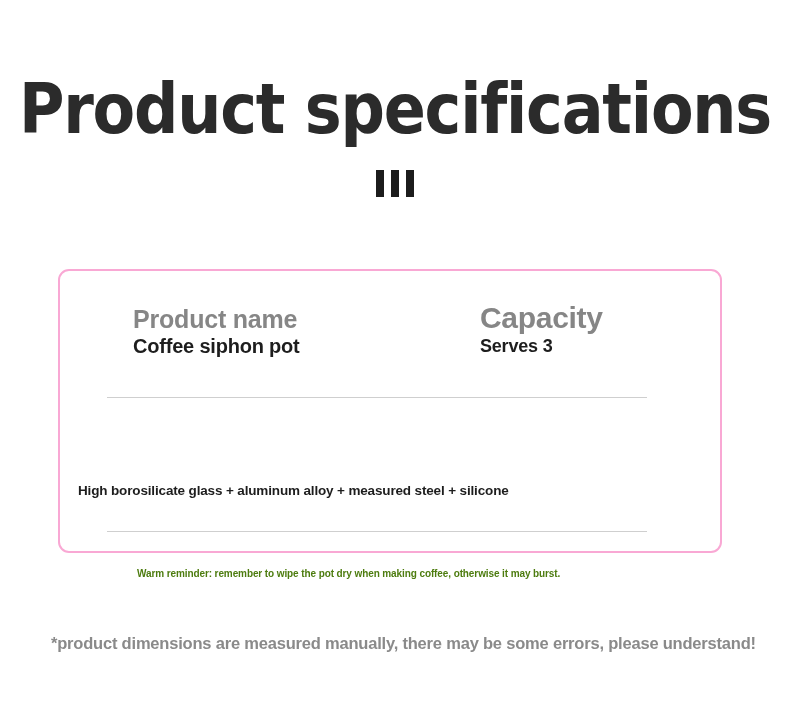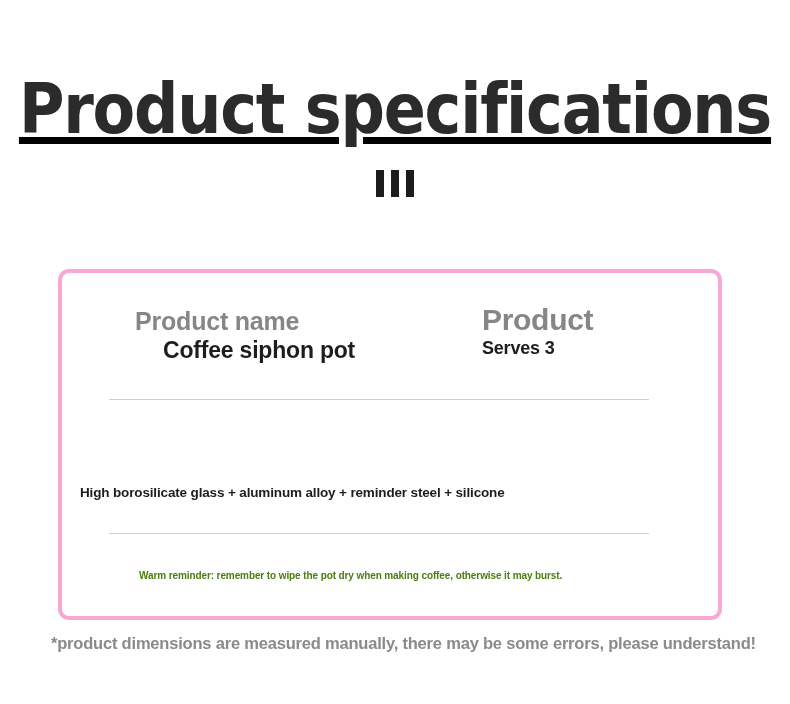--- a/index.html
+++ b/index.html
@@ -24,21 +24,20 @@
     background: #ffffff;
   }
 
   
   .header-block {
     position: absolute;
     left: 0;
     top: 74px;
     width: 790px;
     text-align: center;
-    text-decoration: underline;
   }
   .page-title {
     font-family: "Liberation Sans Narrow", "DejaVu Sans Condensed", "Liberation Sans", sans-serif;
     font-size: 70px;
     font-weight: 700;
     color: #2b2b2b;
     letter-spacing: -1.2px;
     line-height: 1;
     margin: 0;
     transform: scaleX(0.985);
@@ -58,22 +57,22 @@
     height: 27px;
     background: #1c1c1c;
   }
 
   
   .spec-card {
     position: absolute;
     left: 58px;
     top: 269px;
     width: 664px;
-    height: 351px;
-    border: 4px solid #f9a8d4;
+    height: 284px;
+    border: 2px solid #f9a8d4;
     border-radius: 11px;
     background: #ffffff;
     box-sizing: border-box;
   }
 
   .row-top {
     position: absolute;
     left: 0;
     top: 34px;
     width: 100%;
@@ -93,21 +92,21 @@
     white-space: nowrap;
   }
   .field-value {
     color: #1d1d1d;
     font-weight: 700;
     line-height: 1.15;
     white-space: nowrap;
   }
 
   .field-product .field-label { font-size: 25px; letter-spacing: -0.2px; }
-  .field-product .field-value { font-size: 23px; letter-spacing: -0.2px; margin-top: 2px; margin-left: 28px; }
+  .field-product .field-value { font-size: 20px; letter-spacing: -0.2px; margin-top: 2px; }
 
   .field-capacity .field-label { font-size: 30px; letter-spacing: -0.3px; }
   .field-capacity .field-value { font-size: 18px; letter-spacing: -0.2px; margin-top: 1px; }
 
   .divider {
     position: absolute;
     left: 47px;
     width: 540px;
     height: 1px;
     background: #cfcfcf;
@@ -174,29 +173,29 @@
 
   <div class="spec-card">
 
     <div class="row-top">
       <div class="field field-product">
         <div class="field-label">Product name</div>
         <div class="field-value">Coffee siphon pot</div>
       </div>
 
       <div class="field field-capacity">
-        <div class="field-label">Product</div>
+        <div class="field-label">Capacity</div>
         <div class="field-value">Serves 3</div>
       </div>
     </div>
 
     <div class="divider divider-1"></div>
 
 
-    <div class="material-value">High borosilicate glass + aluminum alloy + reminder steel + silicone</div>
+    <div class="material-value">High borosilicate glass + aluminum alloy + measured steel + silicone</div>
 
     <div class="divider divider-2"></div>
 
     <div class="warm-reminder">Warm reminder: remember to wipe the pot dry when making coffee, otherwise it may burst.</div>
   </div>
 
   <div class="footnote">*product dimensions are measured manually, there may be some errors, please understand!</div>
 
 </div>
 

